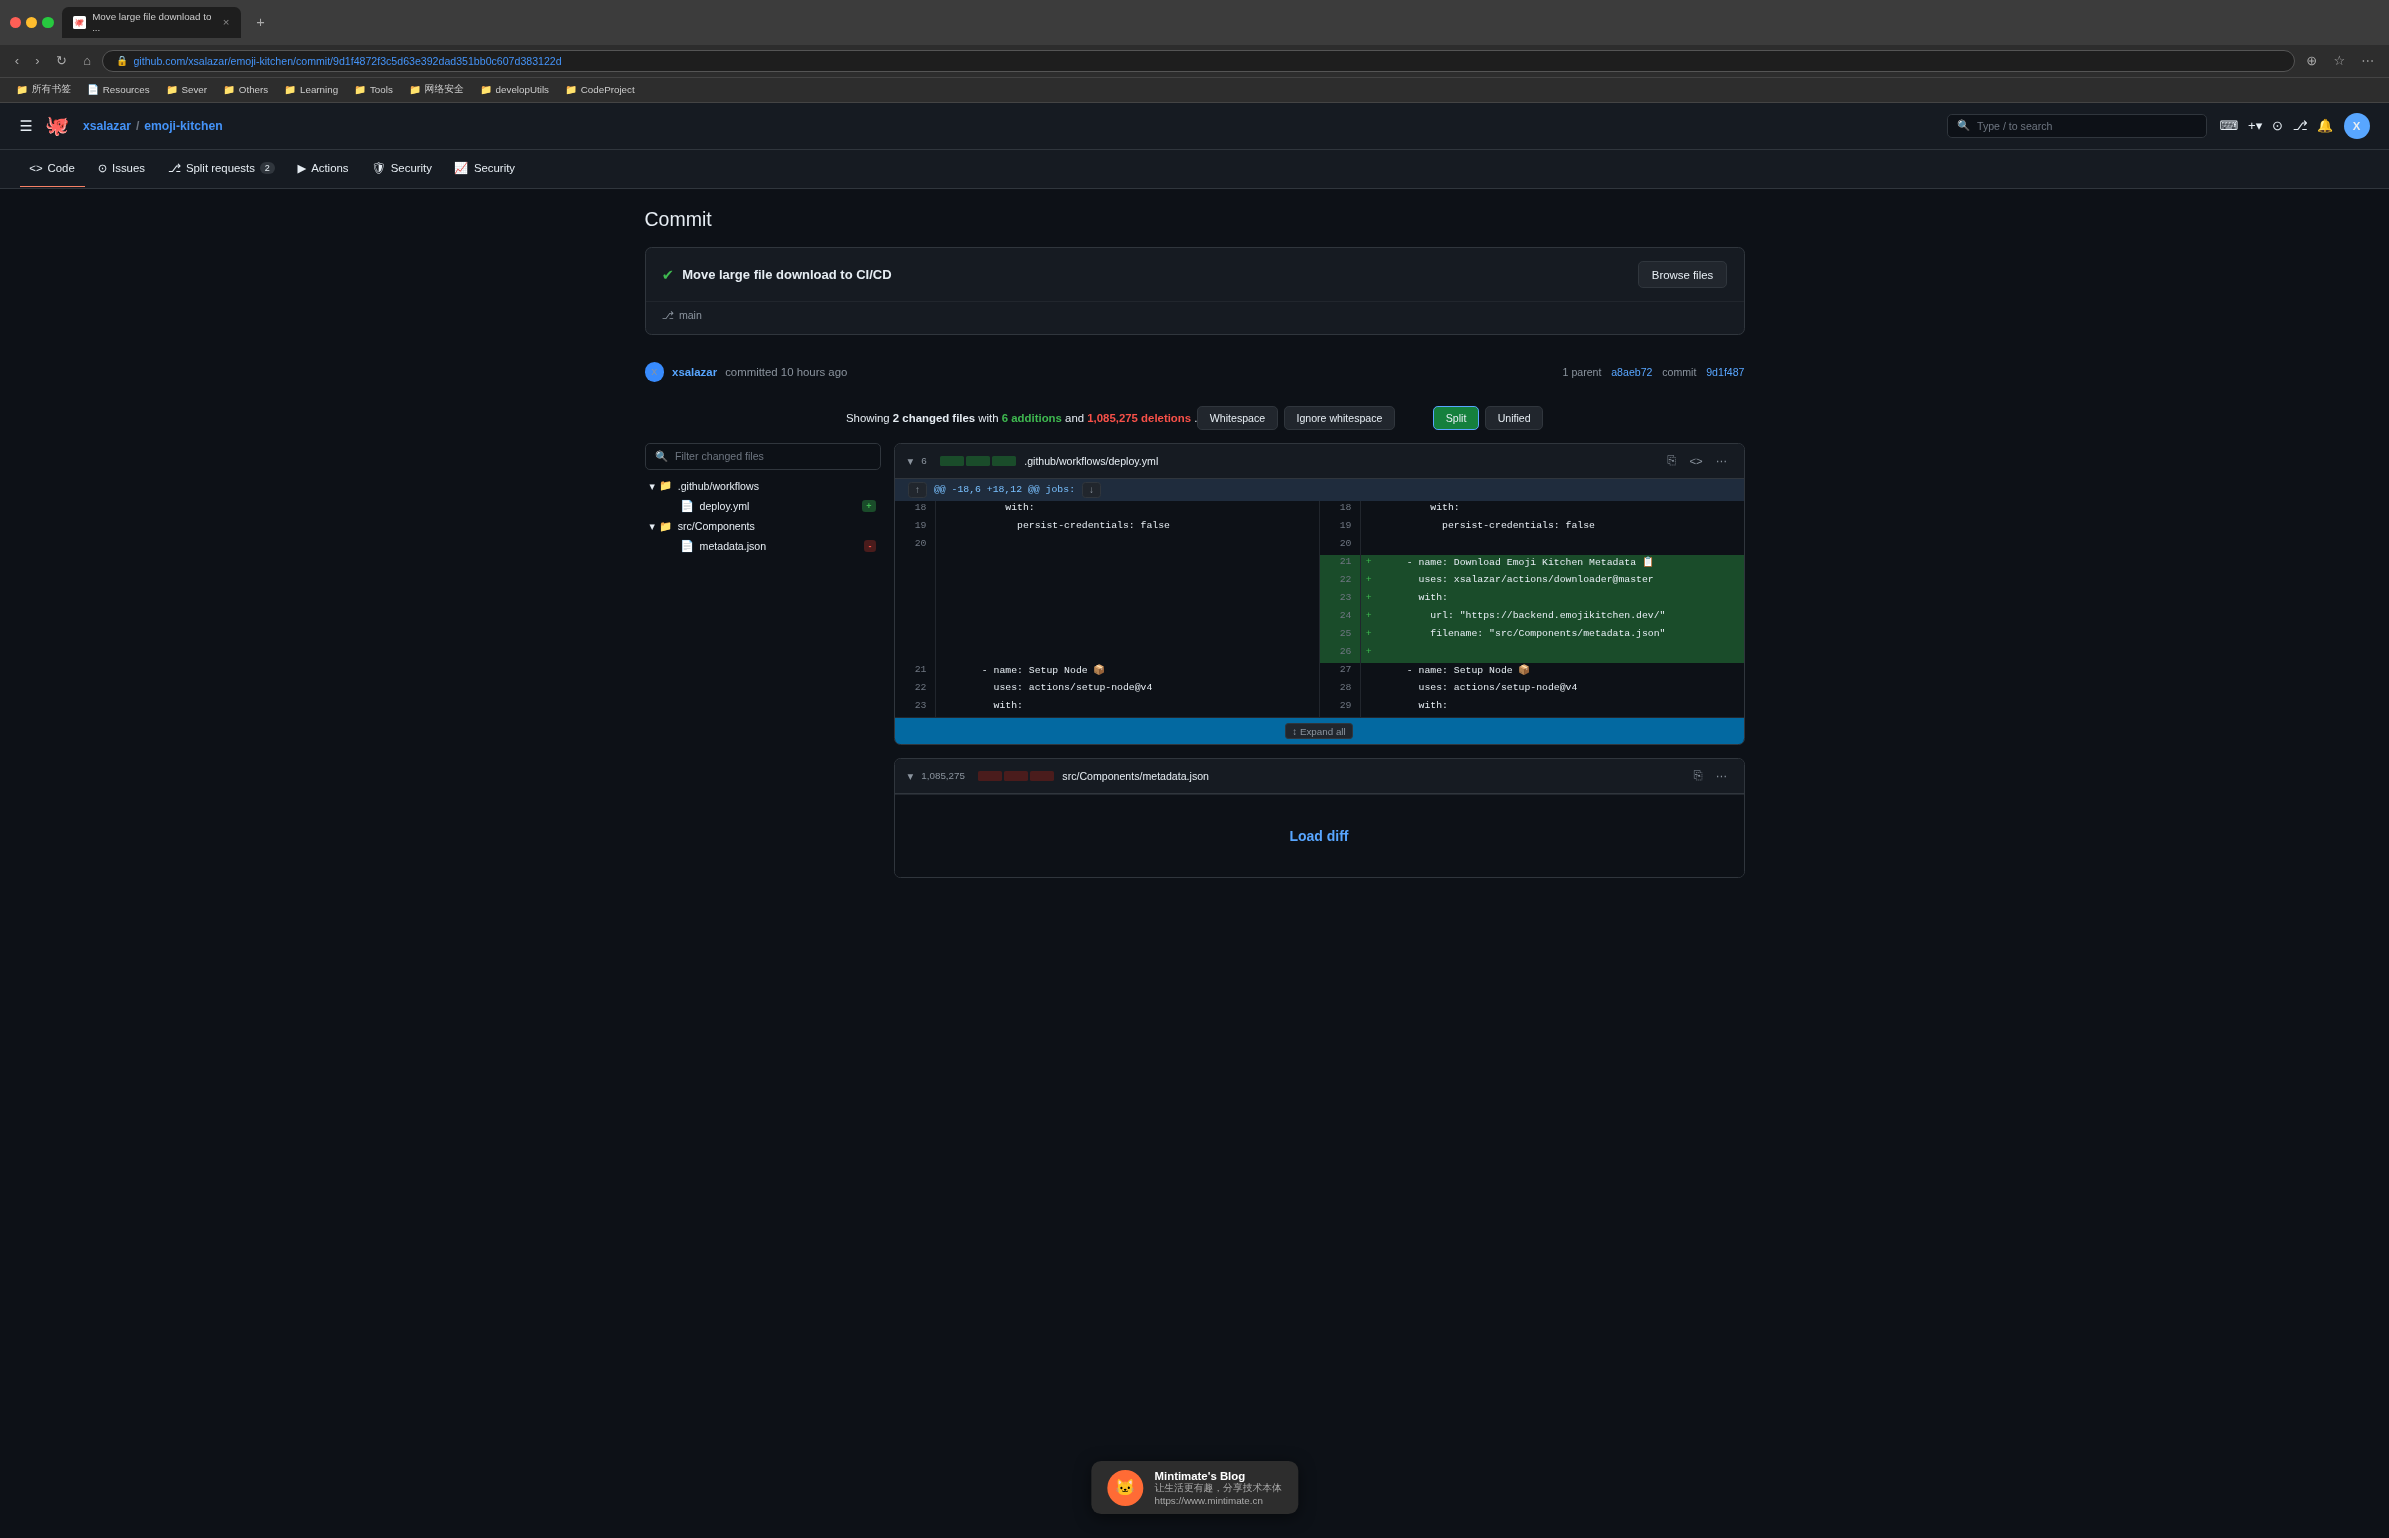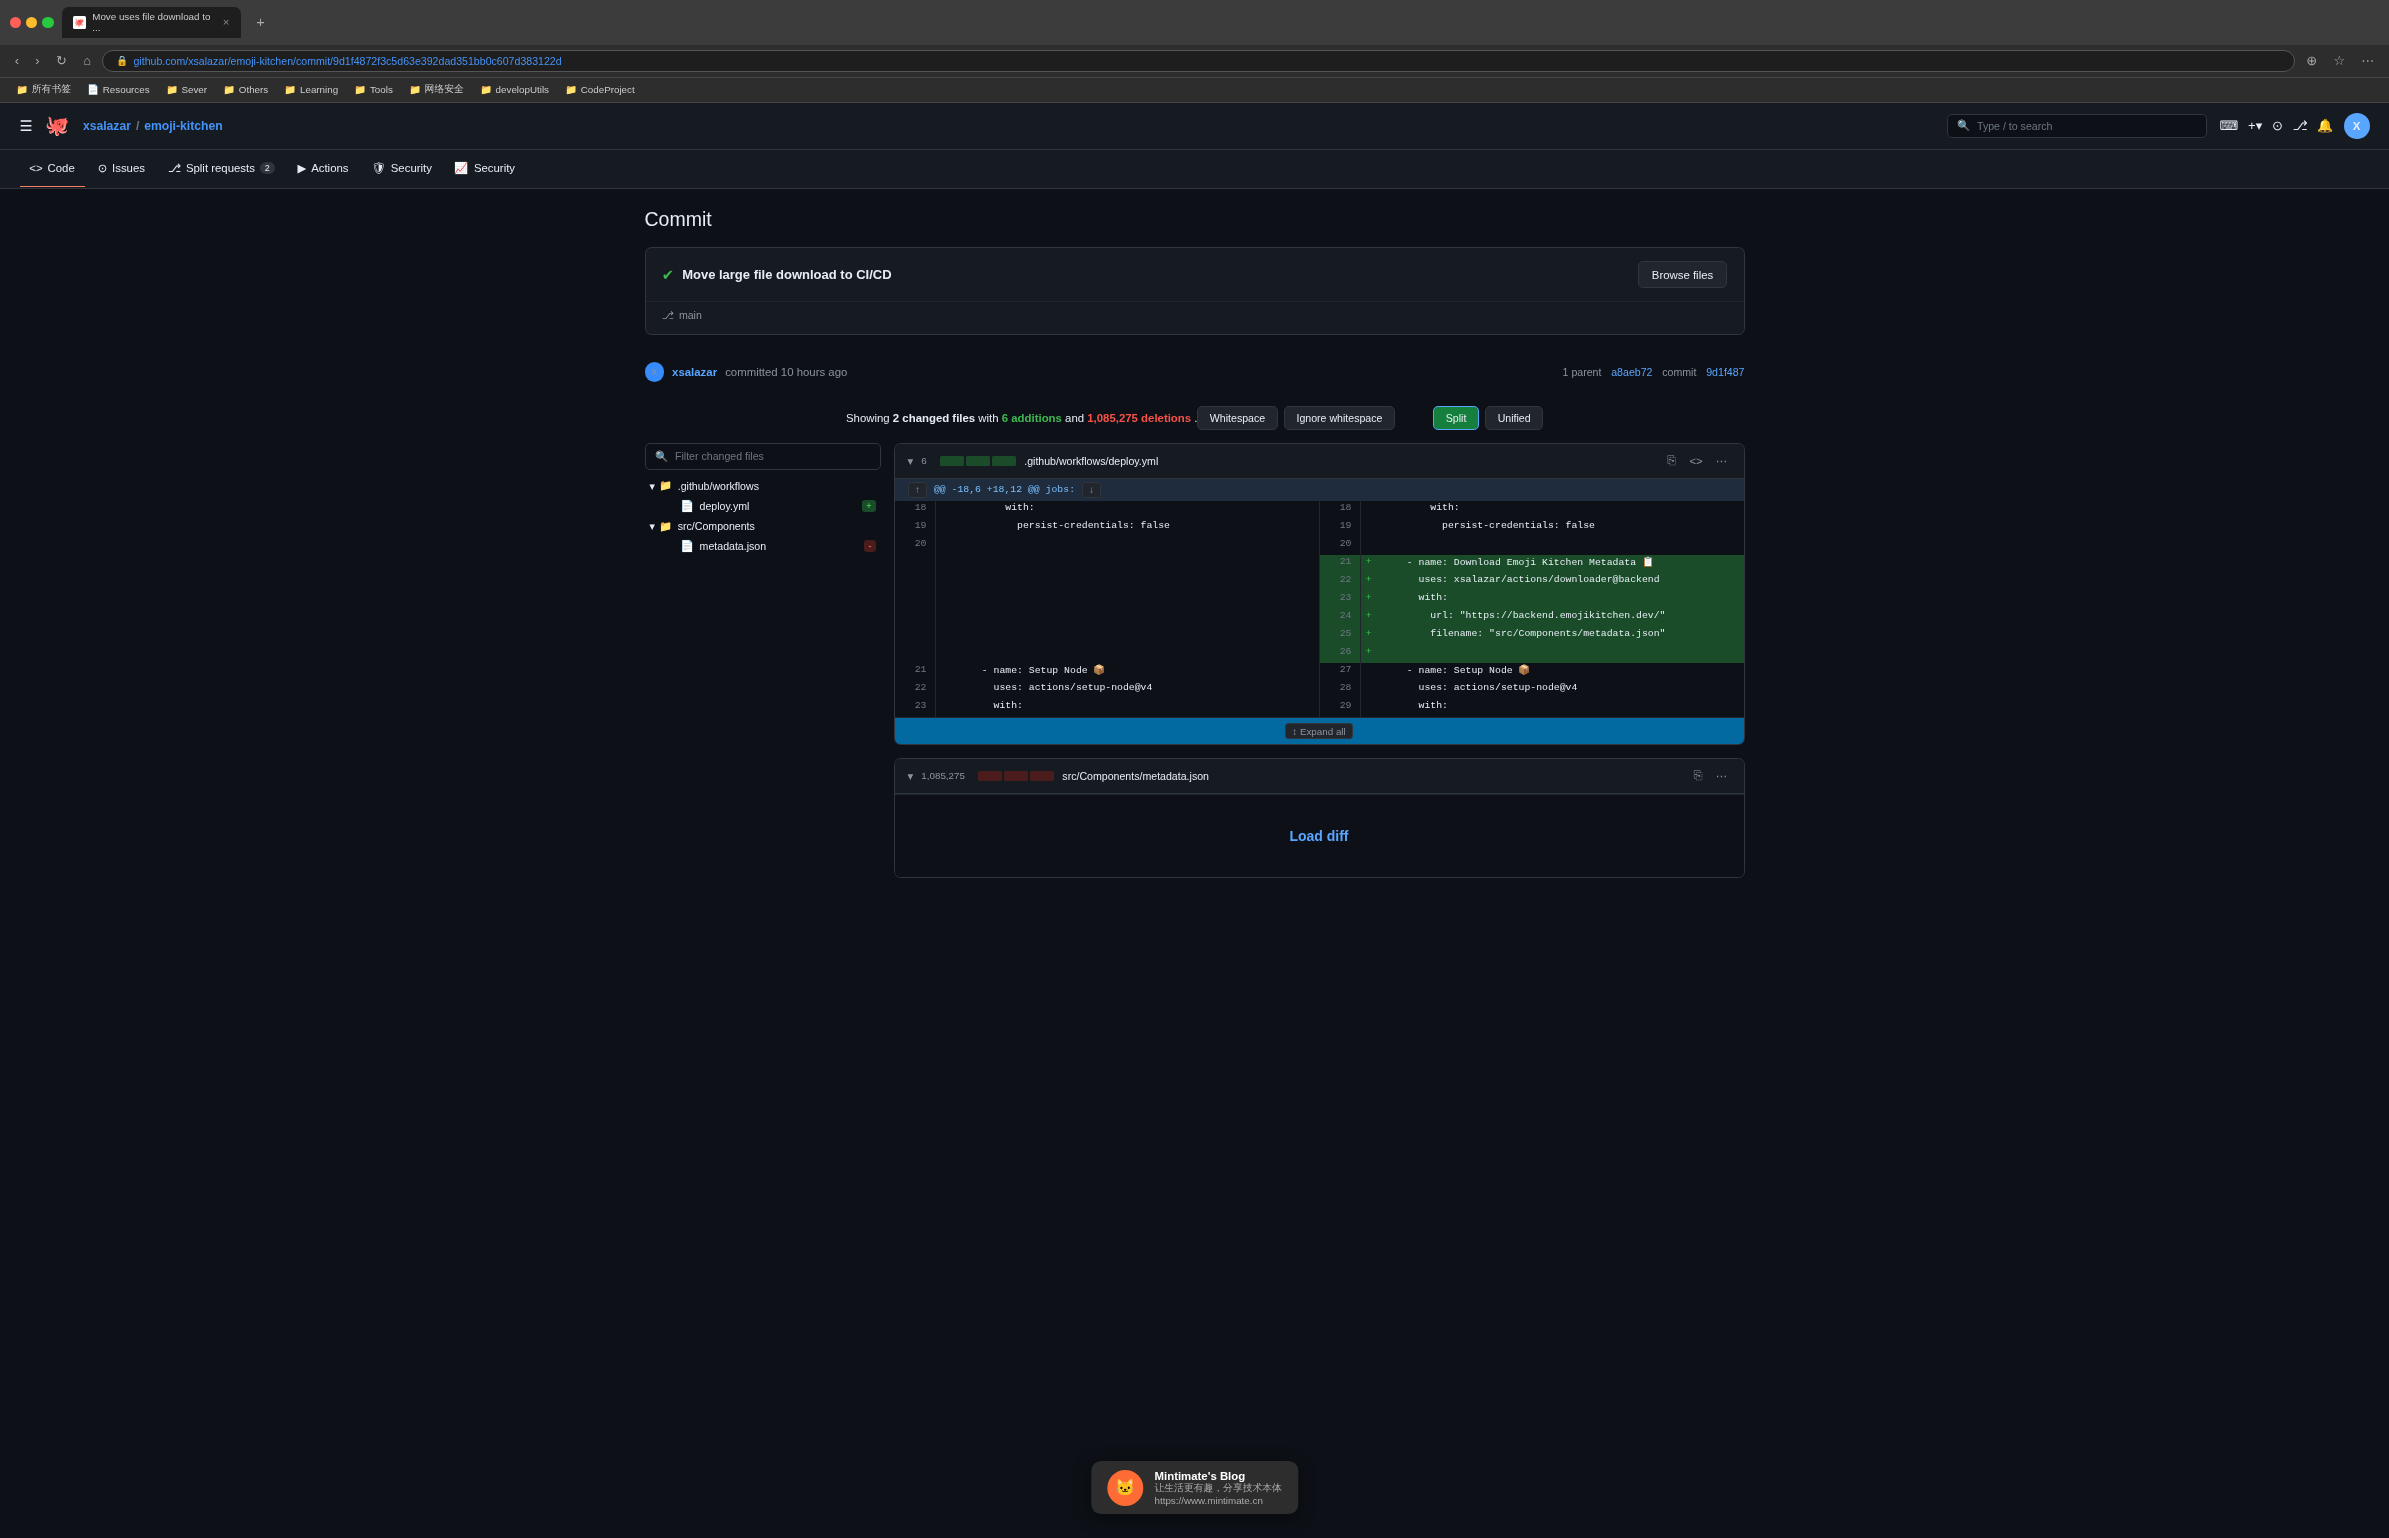--- a/index.html
+++ b/index.html
@@ -550,21 +550,21 @@
 
 <div class="browser-chrome">
   <div class="browser-titlebar">
     <div class="browser-dots">
       <div class="dot dot-red"></div>
       <div class="dot dot-yellow"></div>
       <div class="dot dot-green"></div>
     </div>
     <div class="browser-tab">
       <div class="tab-favicon">🐙</div>
-      <span>Move uses file download to ...</span>
+      <span>Move large file download to ...</span>
       <span class="tab-close">×</span>
     </div>
     <div class="tab-new">+</div>
   </div>
   <div class="browser-toolbar">
     <span class="nav-btn">‹</span>
     <span class="nav-btn">›</span>
     <span class="nav-btn">↻</span>
     <span class="nav-btn">⌂</span>
     <div class="address-bar">
@@ -836,21 +836,21 @@
 
           <div class="diff-split diff-row">
             <div class="diff-split-left">
               <span class="line-num" style="background:#0d1117;"></span>
               <span class="line-sign"></span>
               <span class="line-code"></span>
             </div>
             <div class="diff-split-right diff-row-highlight-add">
               <span class="line-num" style="background:#1a4c2a;">22</span>
               <span class="line-sign" style="color:#3fb950;">+</span>
-              <span class="line-code">      uses: xsalazar/actions/downloader@backend</span>
+              <span class="line-code">      uses: xsalazar/actions/downloader@master</span>
             </div>
           </div>
 
           <div class="diff-split diff-row">
             <div class="diff-split-left">
               <span class="line-num" style="background:#0d1117;"></span>
               <span class="line-sign"></span>
               <span class="line-code"></span>
             </div>
             <div class="diff-split-right diff-row-highlight-add">

